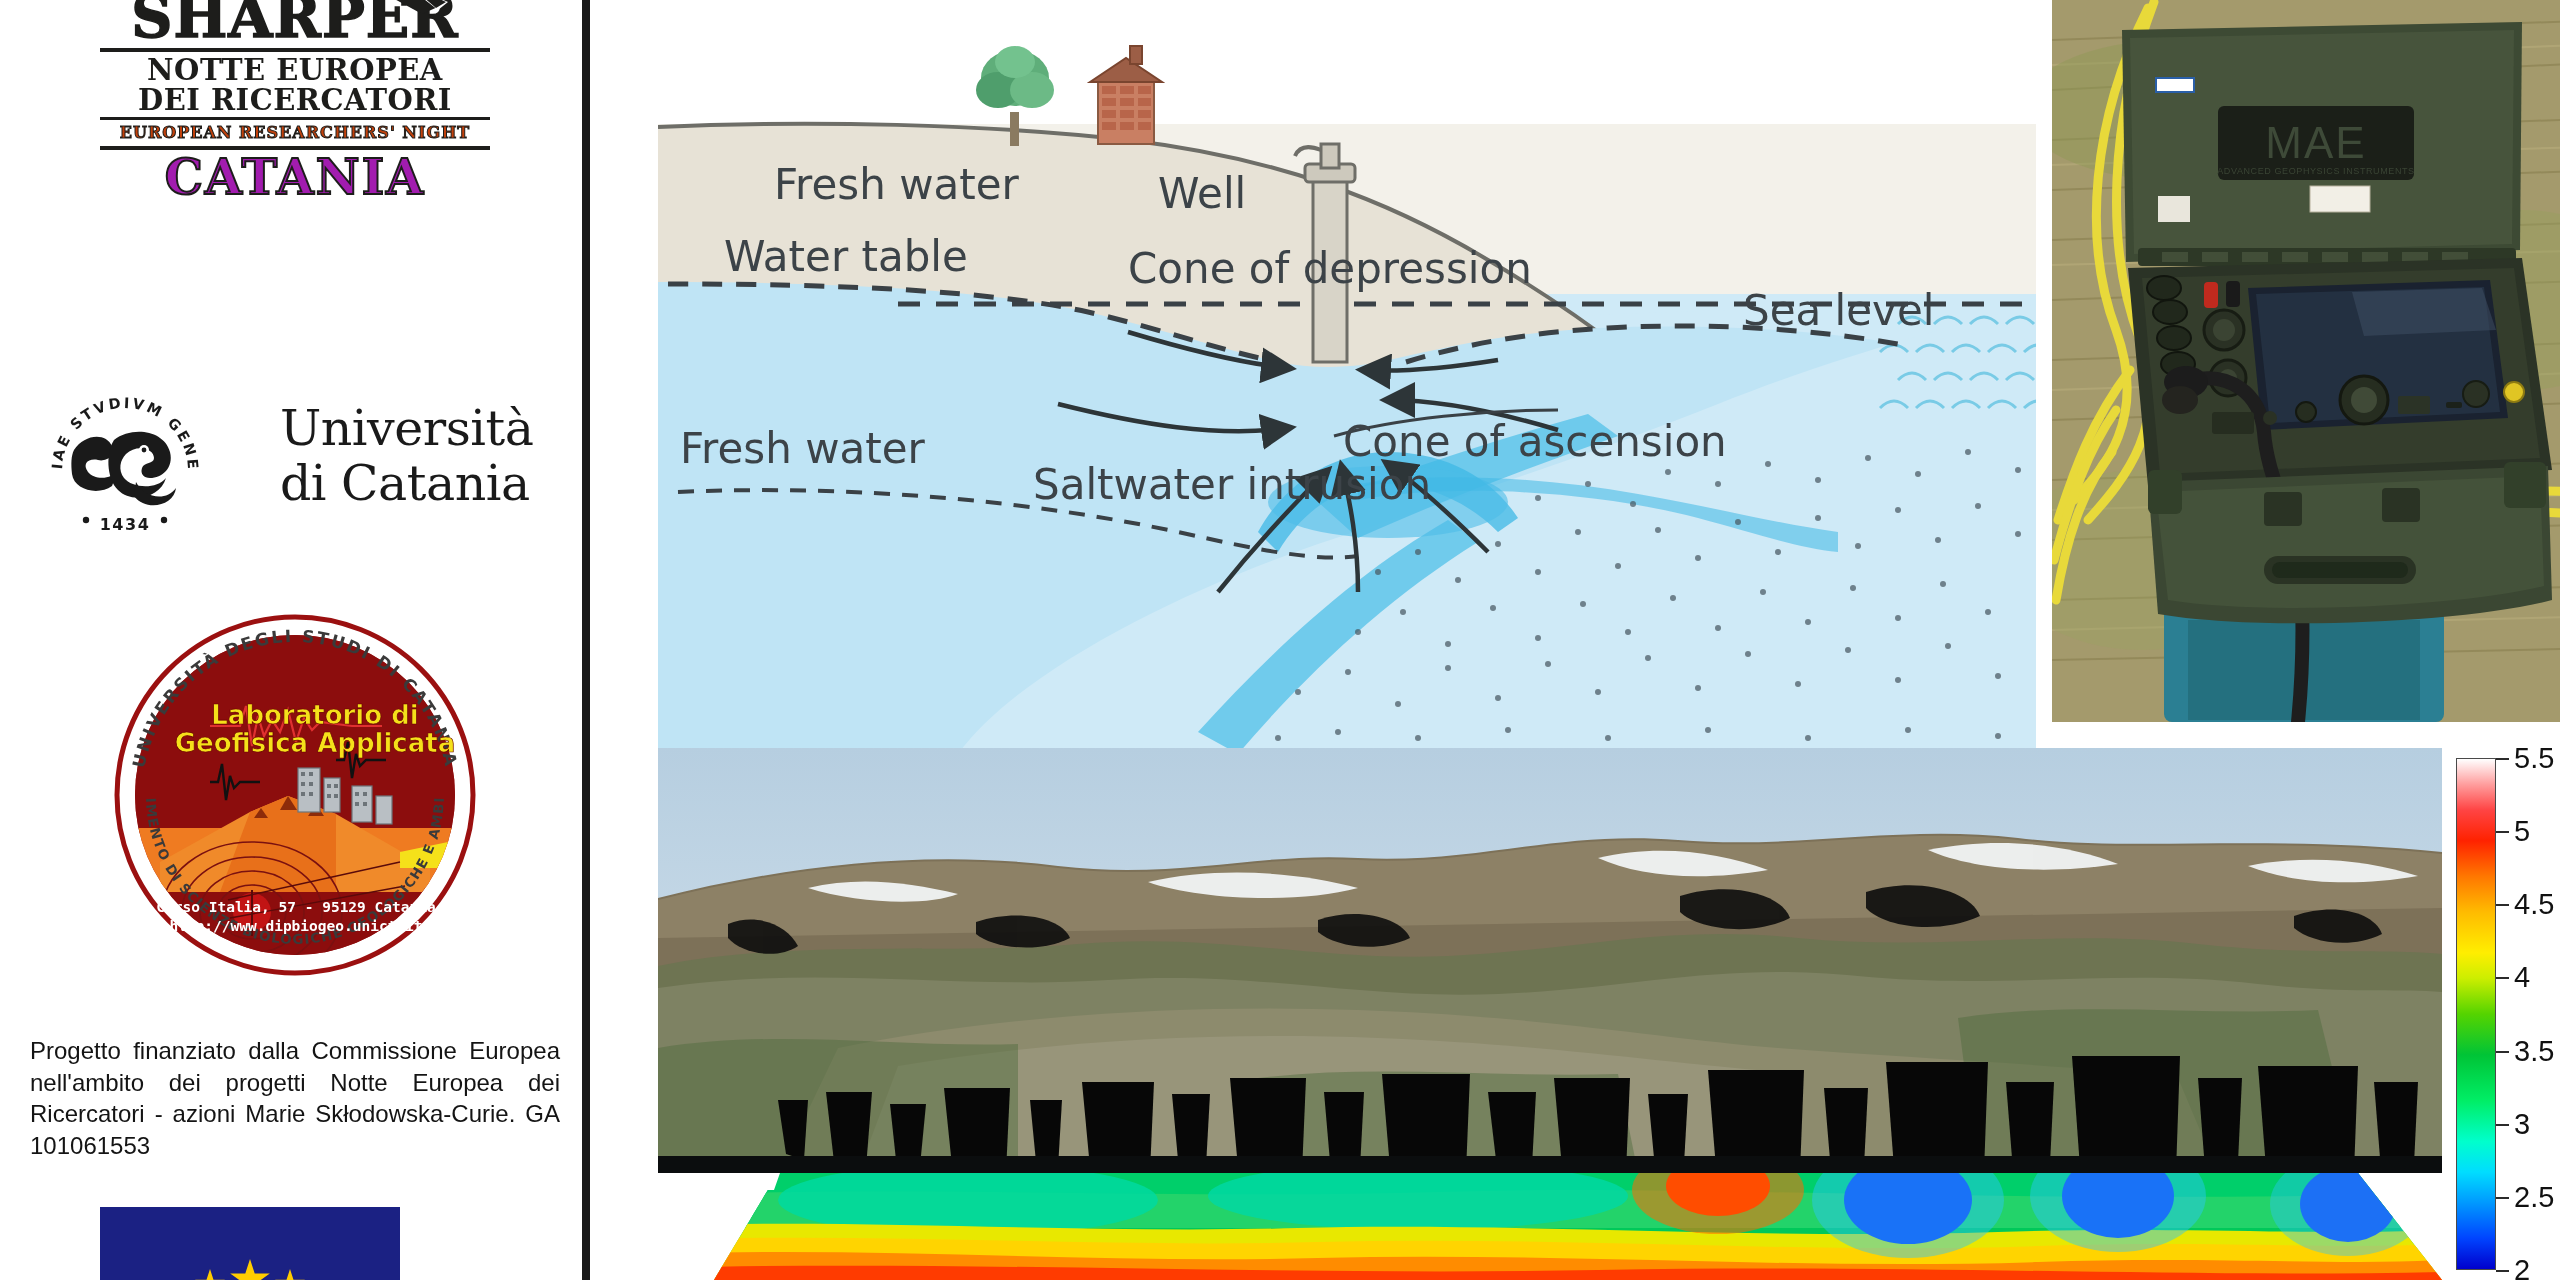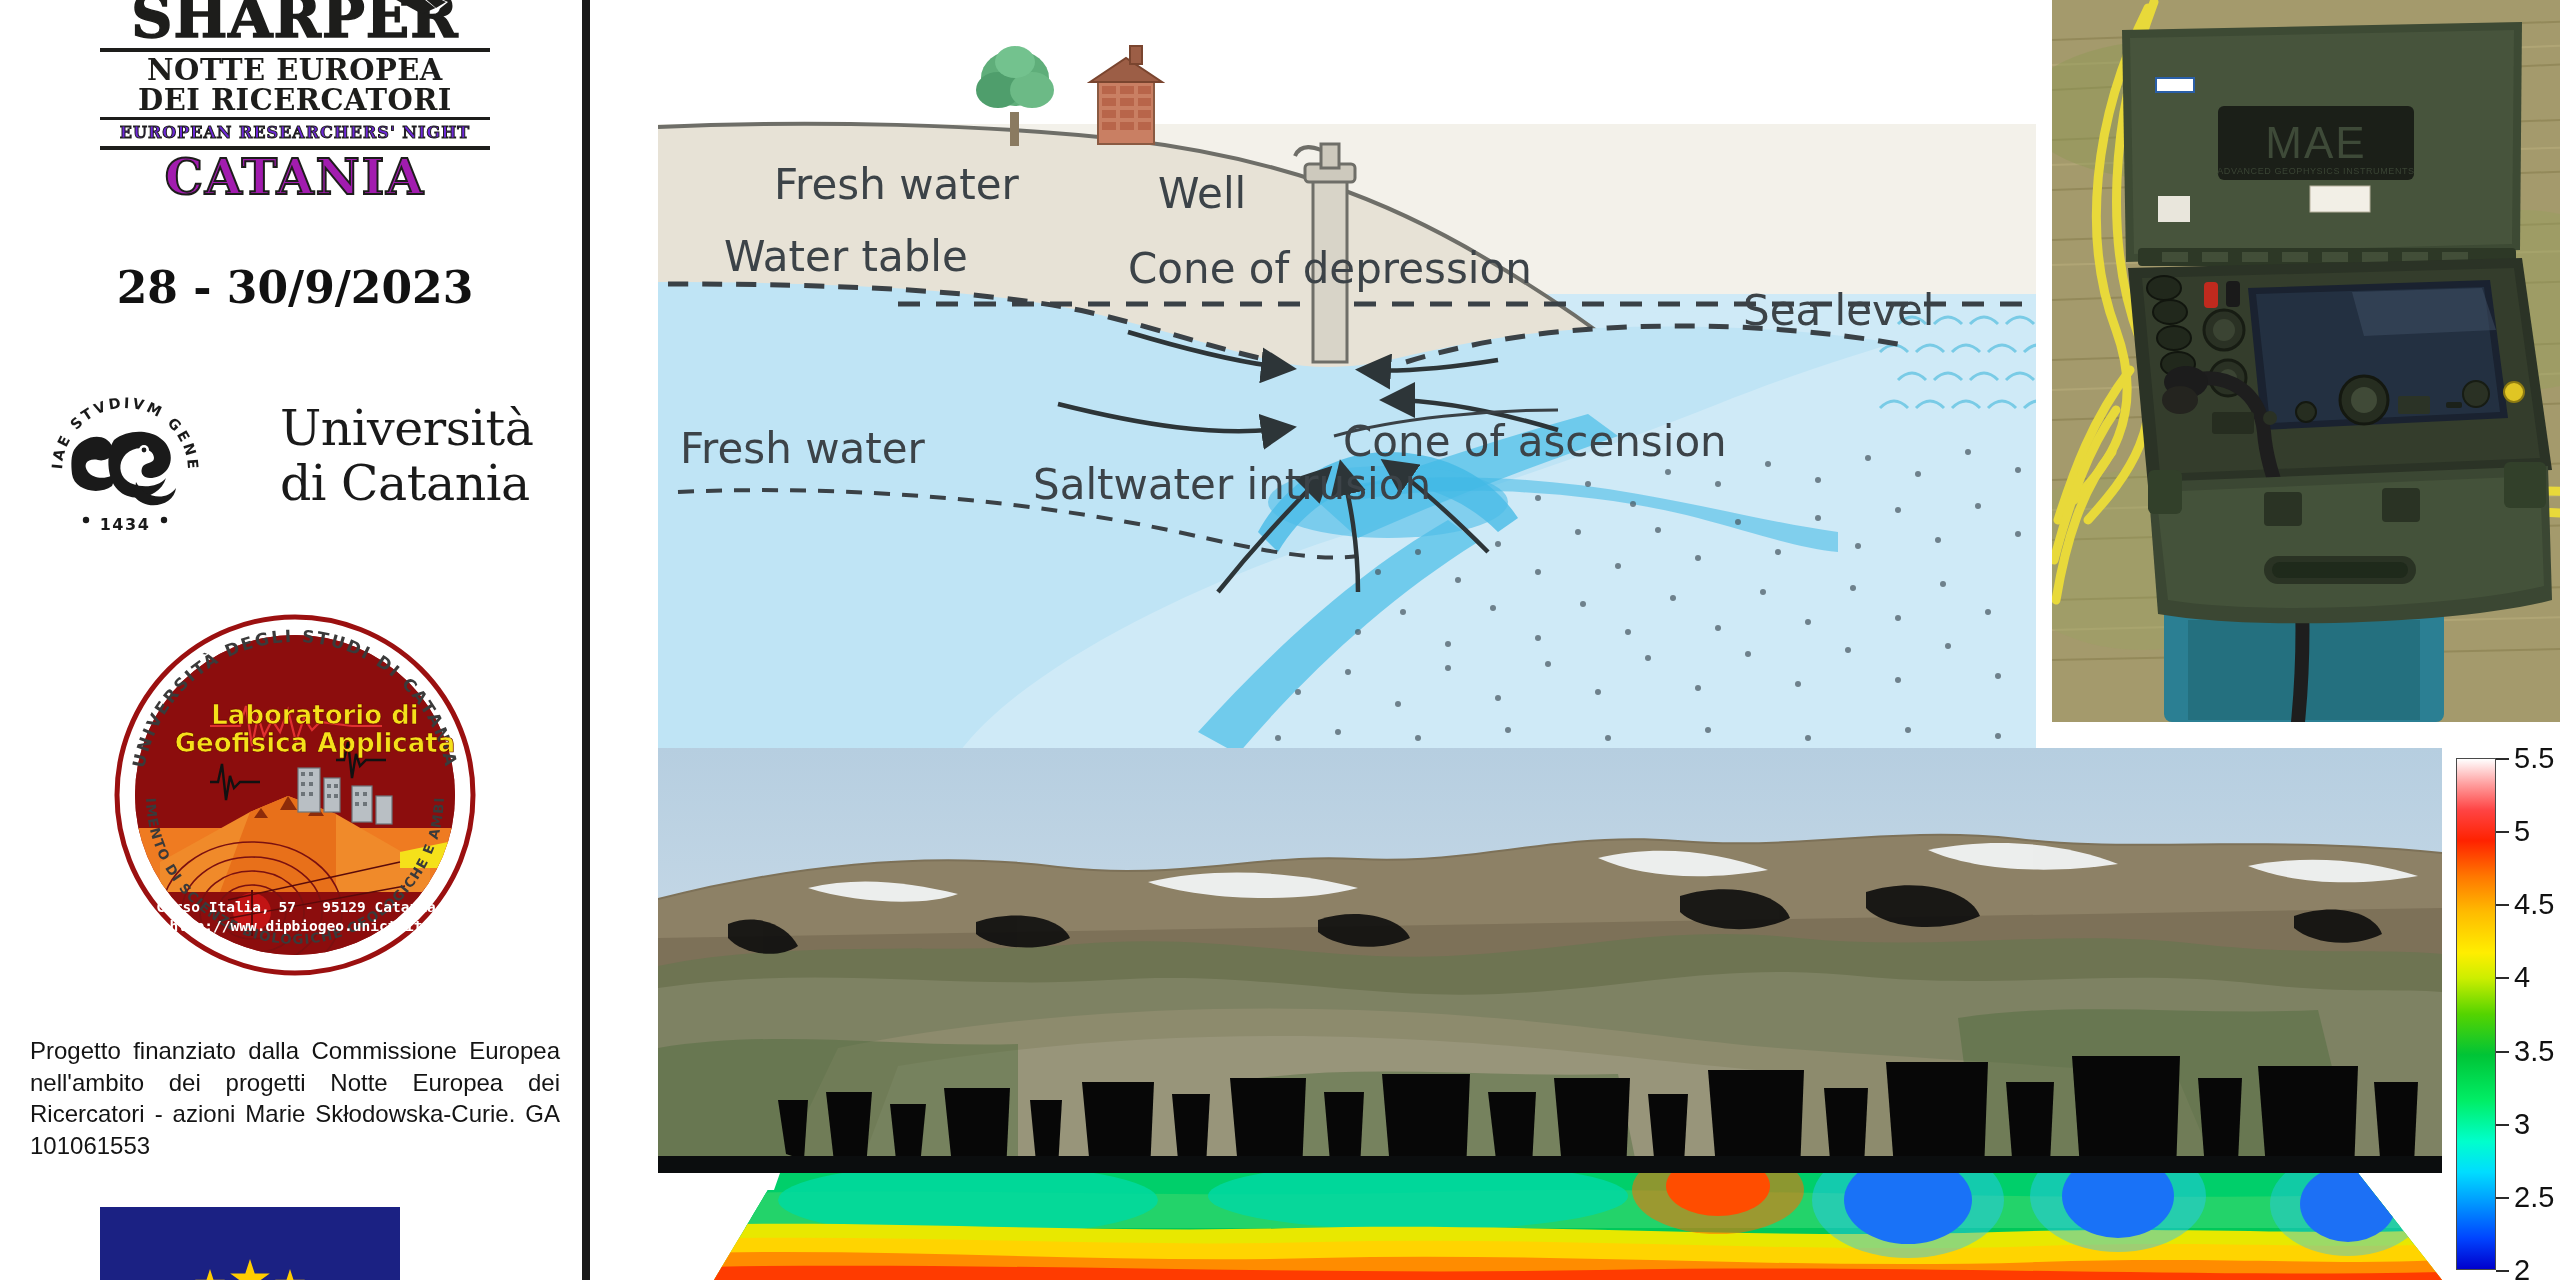--- a/index.html
+++ b/index.html
@@ -27,21 +27,21 @@
     line-height: 0.95; -webkit-text-stroke: 1.5px #1d1d1b;
   }
   .sh-rule { height: 4px; background: #1d1d1b; margin: 4px 0 3px 0; }
   .sh-rule-thin { height: 2.5px; background: #1d1d1b; margin: 2px 0 3px 0; }
   .sh-sub {
     font-family: "DejaVu Serif", serif; font-weight: bold;
     font-size: 29px; color: #1d1d1b; line-height: 1.04; letter-spacing: 0.5px;
   }
   .sh-eng {
     font-family: "DejaVu Serif", serif; font-weight: bold;
-    font-size: 16px; letter-spacing: 1px; color: #6d28d9;
+    font-size: 16px; letter-spacing: 1px; color: #c2410c;
     -webkit-text-stroke: 1px #1d1d1b; line-height: 1.2; margin: 1px 0 0 0;
   }
   .sh-city {
     font-family: "DejaVu Serif", serif; font-weight: bold;
     font-size: 48px; letter-spacing: 2px; color: #a21caf;
     -webkit-text-stroke: 2px #1d1d1b; line-height: 1.02; margin-top: 2px;
   }
 
   
   #event-date {
@@ -139,21 +139,20 @@
       <div class="sh-title">SHARPER</div>
       <div class="sh-rule"></div>
       <div class="sh-sub">NOTTE  EUROPEA</div>
       <div class="sh-sub">DEI RICERCATORI</div>
       <div class="sh-rule-thin"></div>
       <div class="sh-eng">EUROPEAN RESEARCHERS' NIGHT</div>
       <div class="sh-rule"></div>
       <div class="sh-city">CATANIA</div>
     </div>
 
-    <div id="event-date">28 - 30/9/2023</div>
 
     <div id="unict-block">
       <div id="unict-seal">
         <svg width="170" height="170" viewBox="0 0 170 170">
           <defs>
             <path id="arcTop" d="M 22,93 A 63,63 0 0 1 148,93" fill="none"></path>
             <path id="arcBot" d="M 28,93 A 57,57 0 0 0 142,93" fill="none"></path>
           </defs>
           <text font-family="DejaVu Sans, sans-serif" font-size="14.5" font-weight="bold" letter-spacing="2.6" fill="#1a1a1a">
             <textPath href="#arcTop" startOffset="50%" text-anchor="middle">SICILIAE STVDIVM GENERALE</textPath>

